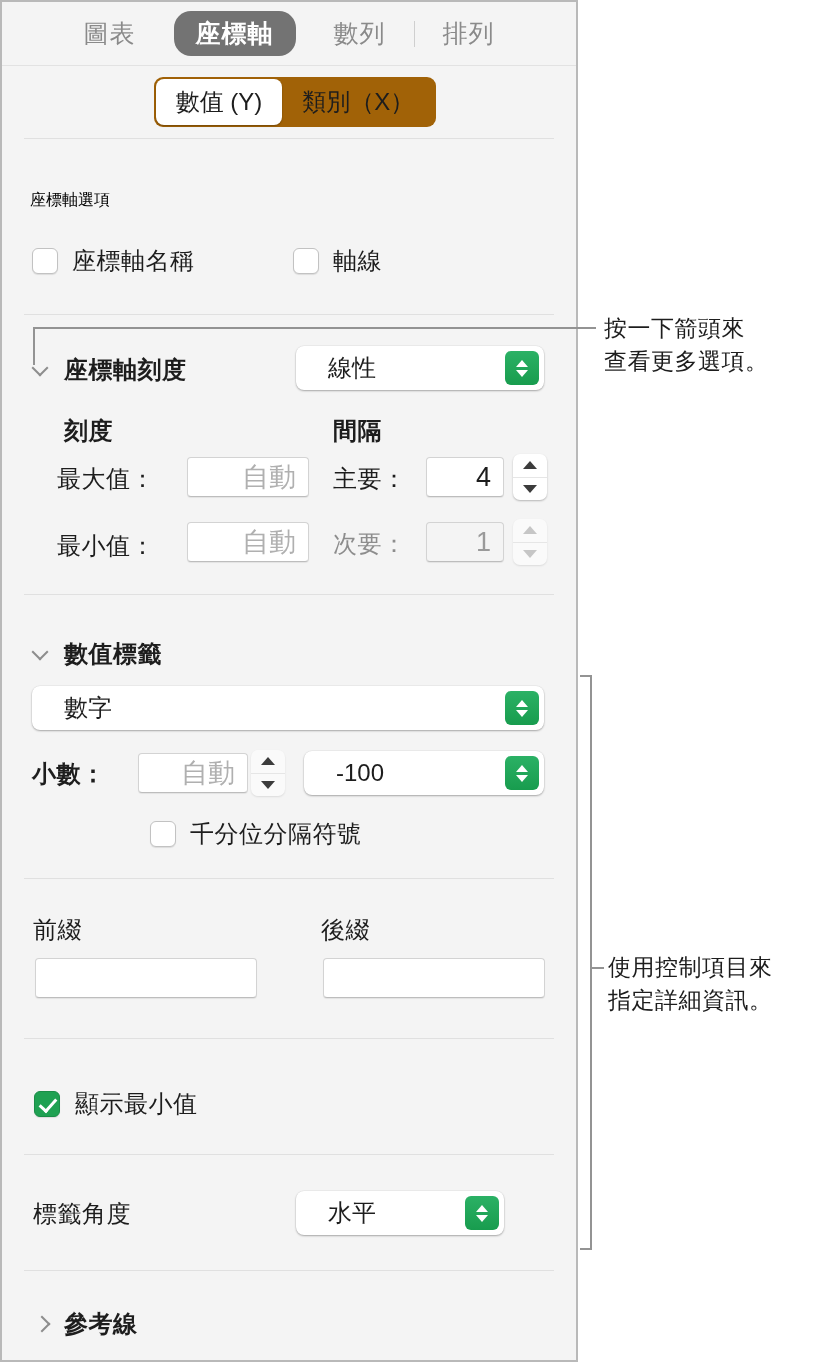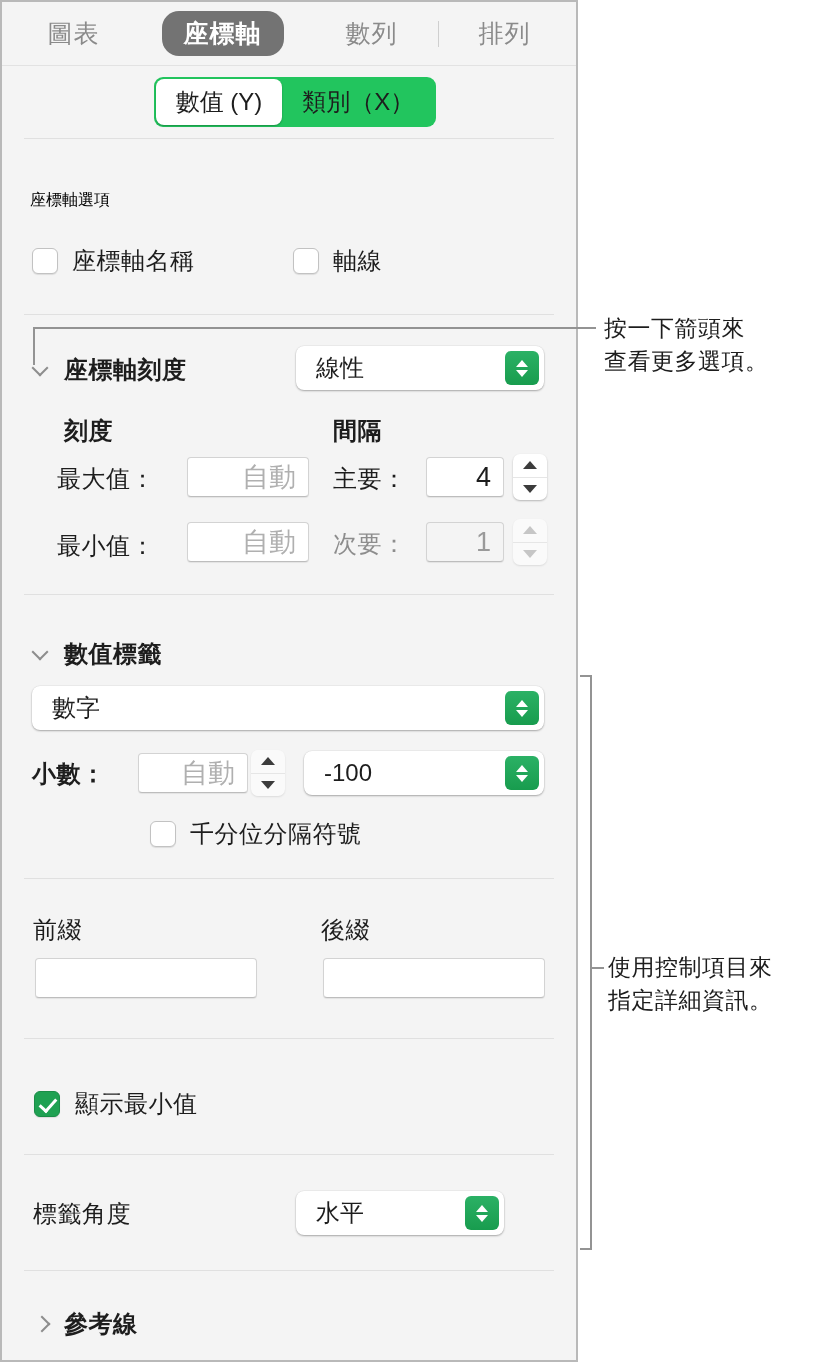--- a/index.html
+++ b/index.html
@@ -28,21 +28,21 @@
 
   
   #tabbar {
     position: relative;
     height: 64px;
     background: #f4f4f4;
     border-bottom: 1px solid #e2e2e2;
     display: flex;
     align-items: center;
     justify-content: center;
-    gap: 12px;
+    gap: 0px;
   }
   .tab {
     font-size: 25px;
     color: #8a8a8a;
     padding: 6px 22px;
     border-radius: 17px;
     letter-spacing: 1px;
     white-space: nowrap;
   }
   .tab.active {
@@ -60,21 +60,21 @@
 
   
   #segwrap {
     height: 72px;
     display: flex;
     align-items: center;
     justify-content: center;
   }
   .segmented {
     display: flex;
-    background: #22c55e;
+    background: #a16207;
     border-radius: 9px;
     padding: 2px;
     margin-left: 12px;
   }
   .seg {
     font-size: 24px;
     color: #1d1d1d;
     padding: 7px 20px;
     border-radius: 8px;
     white-space: nowrap;
@@ -127,21 +127,21 @@
     background: #ffffff;
     border-radius: 8px;
     box-shadow: 0 1px 2px rgba(0,0,0,.30), 0 0 0 .5px rgba(0,0,0,.06);
     display: flex;
     align-items: center;
     height: 44px;
   }
   .popup .pval {
     font-size: 24px;
     color: #1d1d1d;
-    padding-left: 20px;
+    padding-left: 32px;
     flex: 1;
     white-space: nowrap;
     overflow: hidden;
   }
   .popup-arrows {
     width: 34px; height: 34px;
     border-radius: 6px;
     background: linear-gradient(180deg,#2bb165 0%, #189c4e 100%);
     margin-right: 5px;
     display: flex;

